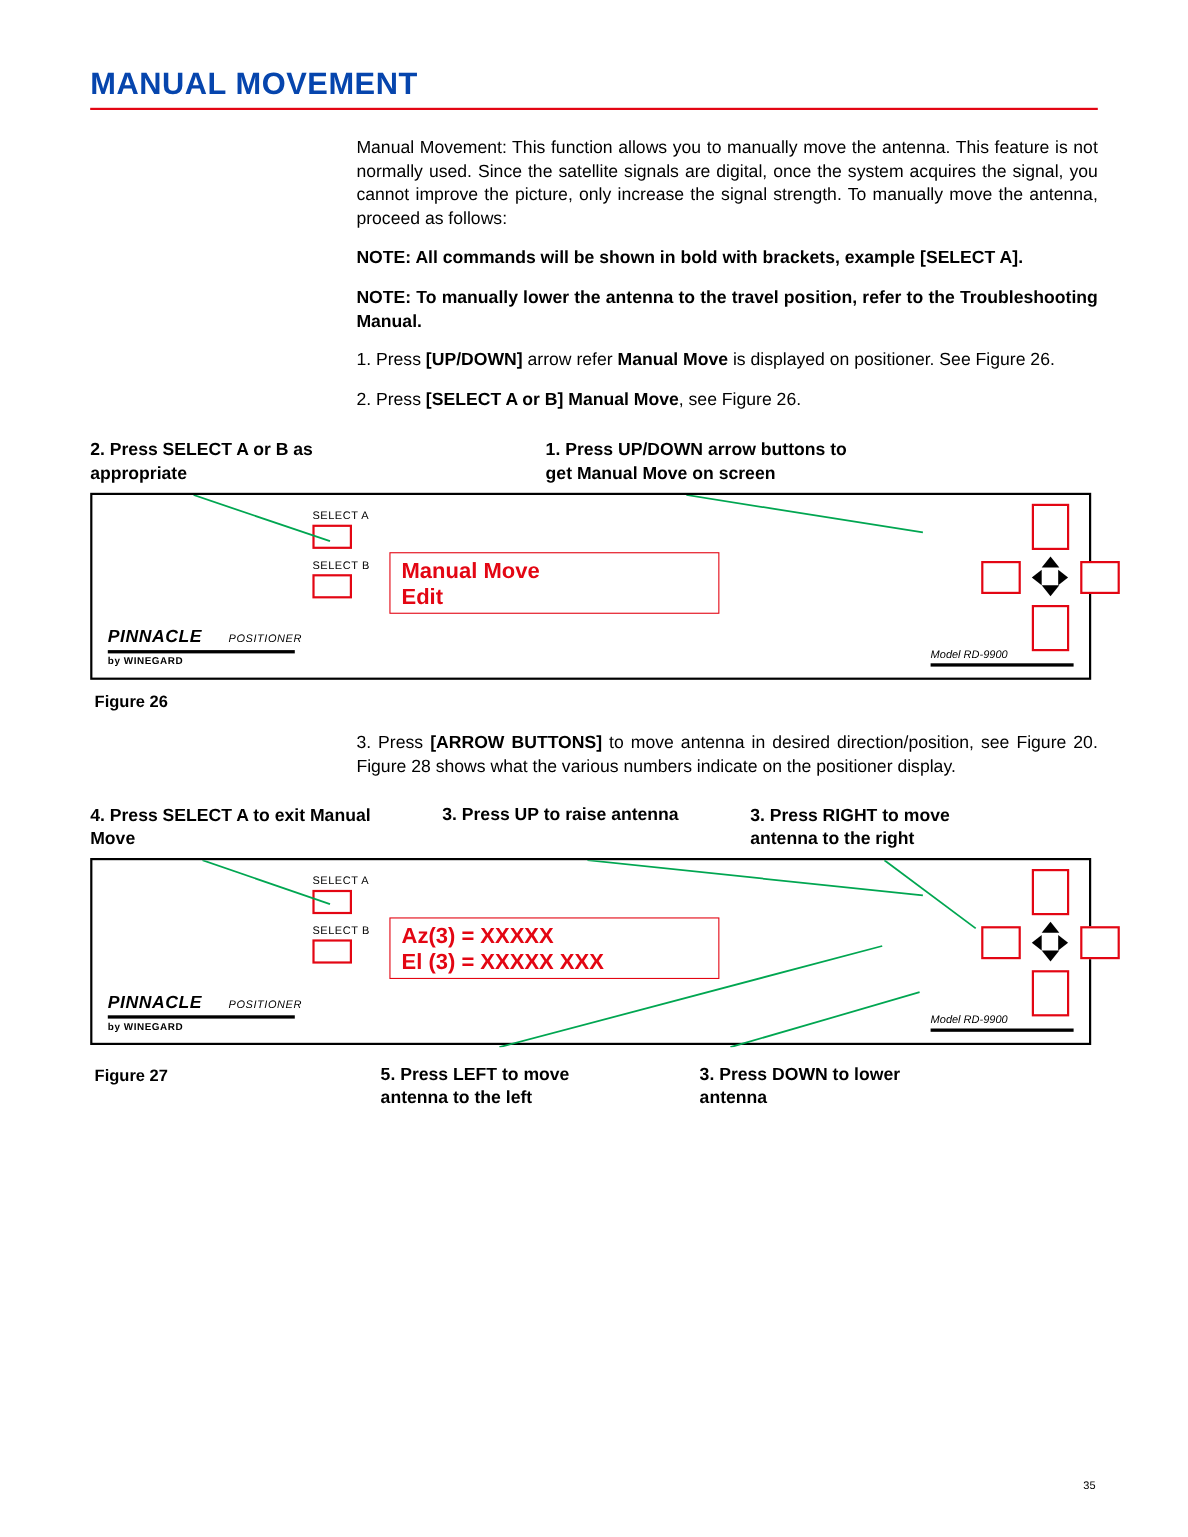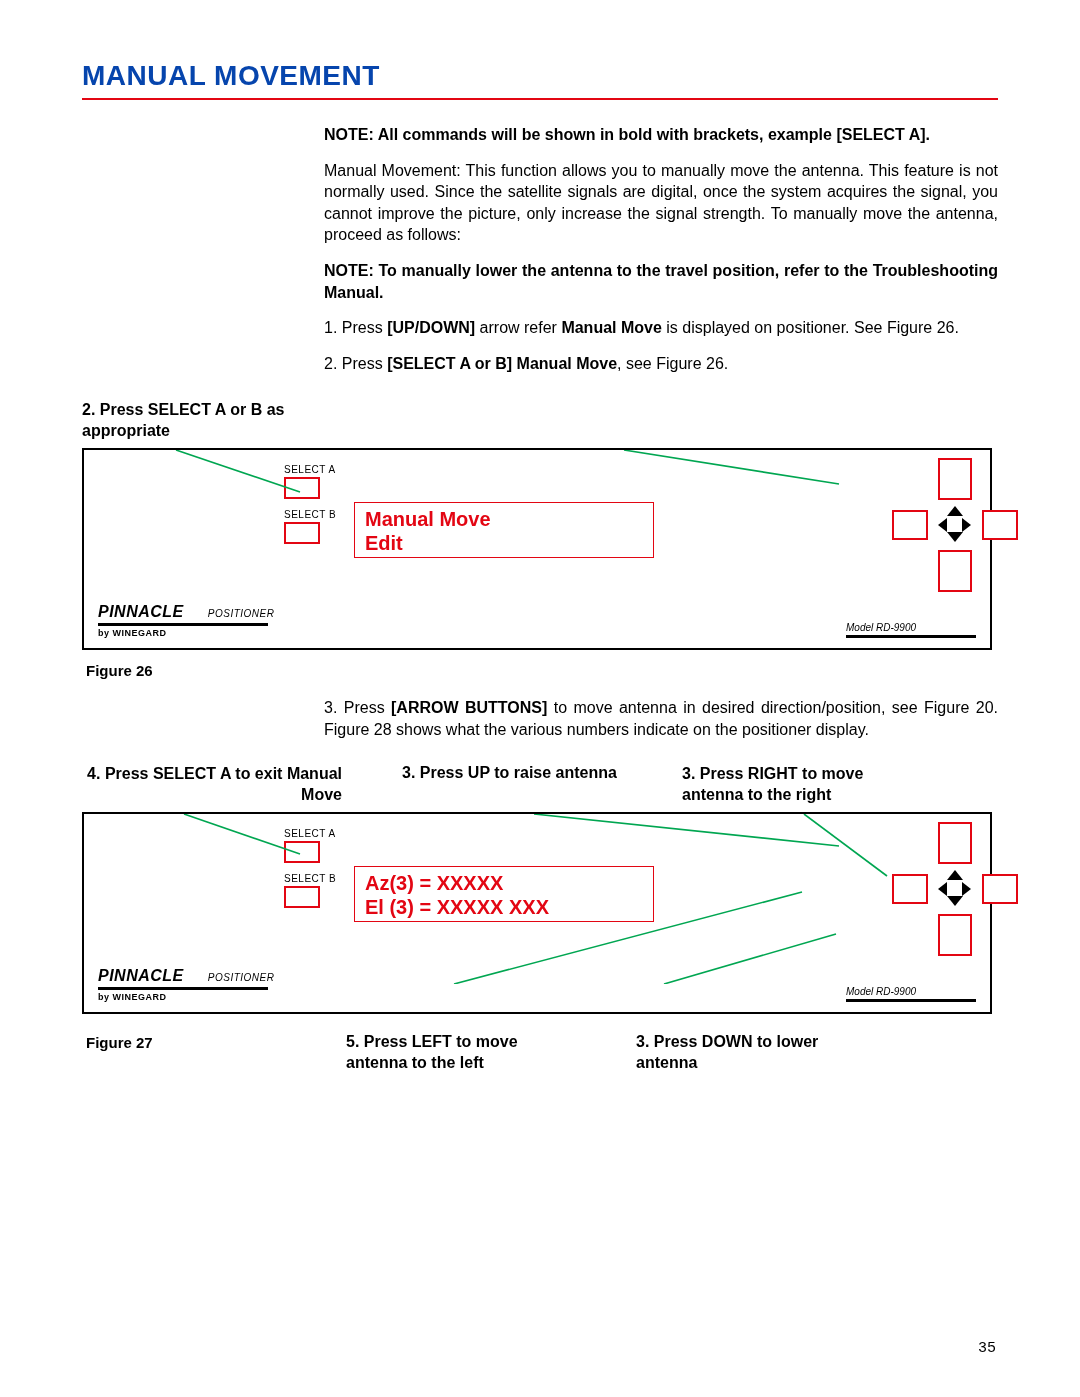--- a/index.html
+++ b/index.html
@@ -48,21 +48,21 @@
     font-weight: 700;
     line-height: 1.3;
   }
   .callout-left { width: 270px; }
   .callout-right { width: 300px; margin-left: 120px; }
 
   
   .device {
     border: 2px solid #000;
     width: 910px;
-    height: 202px;
+    height: 170px;
     margin: 6px 0 12px 0;
     position: relative;
   }
   .sel-group { position: absolute; left: 200px; top: 14px; }
   .sel-label { font-size: 10px; letter-spacing: 0.5px; margin-bottom: 2px; }
   .sel-btn {
     width: 36px; height: 22px; border: 2px solid #e30613;
     margin-bottom: 10px;
   }
   .lcd {
@@ -106,62 +106,63 @@
   .model-rule { width:130px; height:3px; background:#000; margin-top:2px;}
 
   .fig-label { font-size:15px; font-weight:700; margin: 8px 0 18px 4px; }
 
   .callouts-row2 {
     display:flex;
     gap:20px;
     margin-top:24px;
     align-items:flex-start;
   }
-  .co2a { width:260px; font-size:16px; font-weight:700; line-height:1.3;text-align:right;}
+  .co2a { width:260px; font-size:16px; font-weight:700; line-height:1.3;}
   .co2b { width:260px; font-size:16px; font-weight:700; margin-left:40px;}
   .co2c { width:200px; font-size:16px; font-weight:700; line-height:1.3;}
 
   .callouts-row3 {
     display:flex;
     gap:90px;
     margin-top:6px;
     margin-left:260px;
   }
   .co3 { width:200px; font-size:16px; font-weight:700; line-height:1.3;}
 
-  .pgno { position:absolute; right:84px; bottom:40px; font-size:15px;font-family:Liberation Mono, monospace;}
+  .pgno { position:absolute; right:84px; bottom:40px; font-size:10px;}
 
   
   .anno-svg { position:absolute; left:0; top:0; pointer-events:none; }
   .anno-svg line { stroke:#00a651; stroke-width:1.6; }
 </style>
 </head>
 <body>
 
 <div class="page">
   <h1>MANUAL MOVEMENT</h1>
   <div class="red-rule"></div>
 
   <div class="body-col">
+    <p class="para">Manual Movement:  This function allows you to manually move the antenna. This feature is not normally used.  Since the satellite signals are digital, once the system acquires the signal, you cannot improve the picture, only increase the signal strength. To manually move the antenna, proceed as follows:</p>
     <p class="para bold">
       <span>NOTE:  All commands will be shown in bold with brackets, example </span><span>[SELECT A]</span><span>.</span>
     </p>
-    <p class="para">Manual Movement:  This function allows you to manually move the antenna. This feature is not normally used.  Since the satellite signals are digital, once the system acquires the signal, you cannot improve the picture, only increase the signal strength. To manually move the antenna, proceed as follows:</p>
     <p class="para bold">NOTE:  To manually lower the antenna to the travel position, refer to the Troubleshooting Manual.</p>
 
     <p class="para">
       <span>1.   Press </span><span class="bold">[UP/DOWN]</span><span> arrow refer </span><span class="bold">Manual Move</span><span> is displayed on positioner. See Figure 26.</span>
     </p>
     <p class="para">
       <span>2.   Press </span><span class="bold">[SELECT A or B] Manual Move</span><span>, see Figure 26.</span>
     </p>
   </div>
 
   <div class="callouts-row">
     <div class="callout-left">2. Press SELECT A or B as appropriate</div>
+    <div class="callout-right">1.   Press UP/DOWN arrow buttons to get Manual Move on screen</div>
   </div>
 
   <div class="device">
     <div class="sel-group">
       <div class="sel-label">SELECT A</div>
       <div class="sel-btn"></div>
       <div class="sel-label">SELECT B</div>
       <div class="sel-btn"></div>
     </div>
     <div class="lcd">

